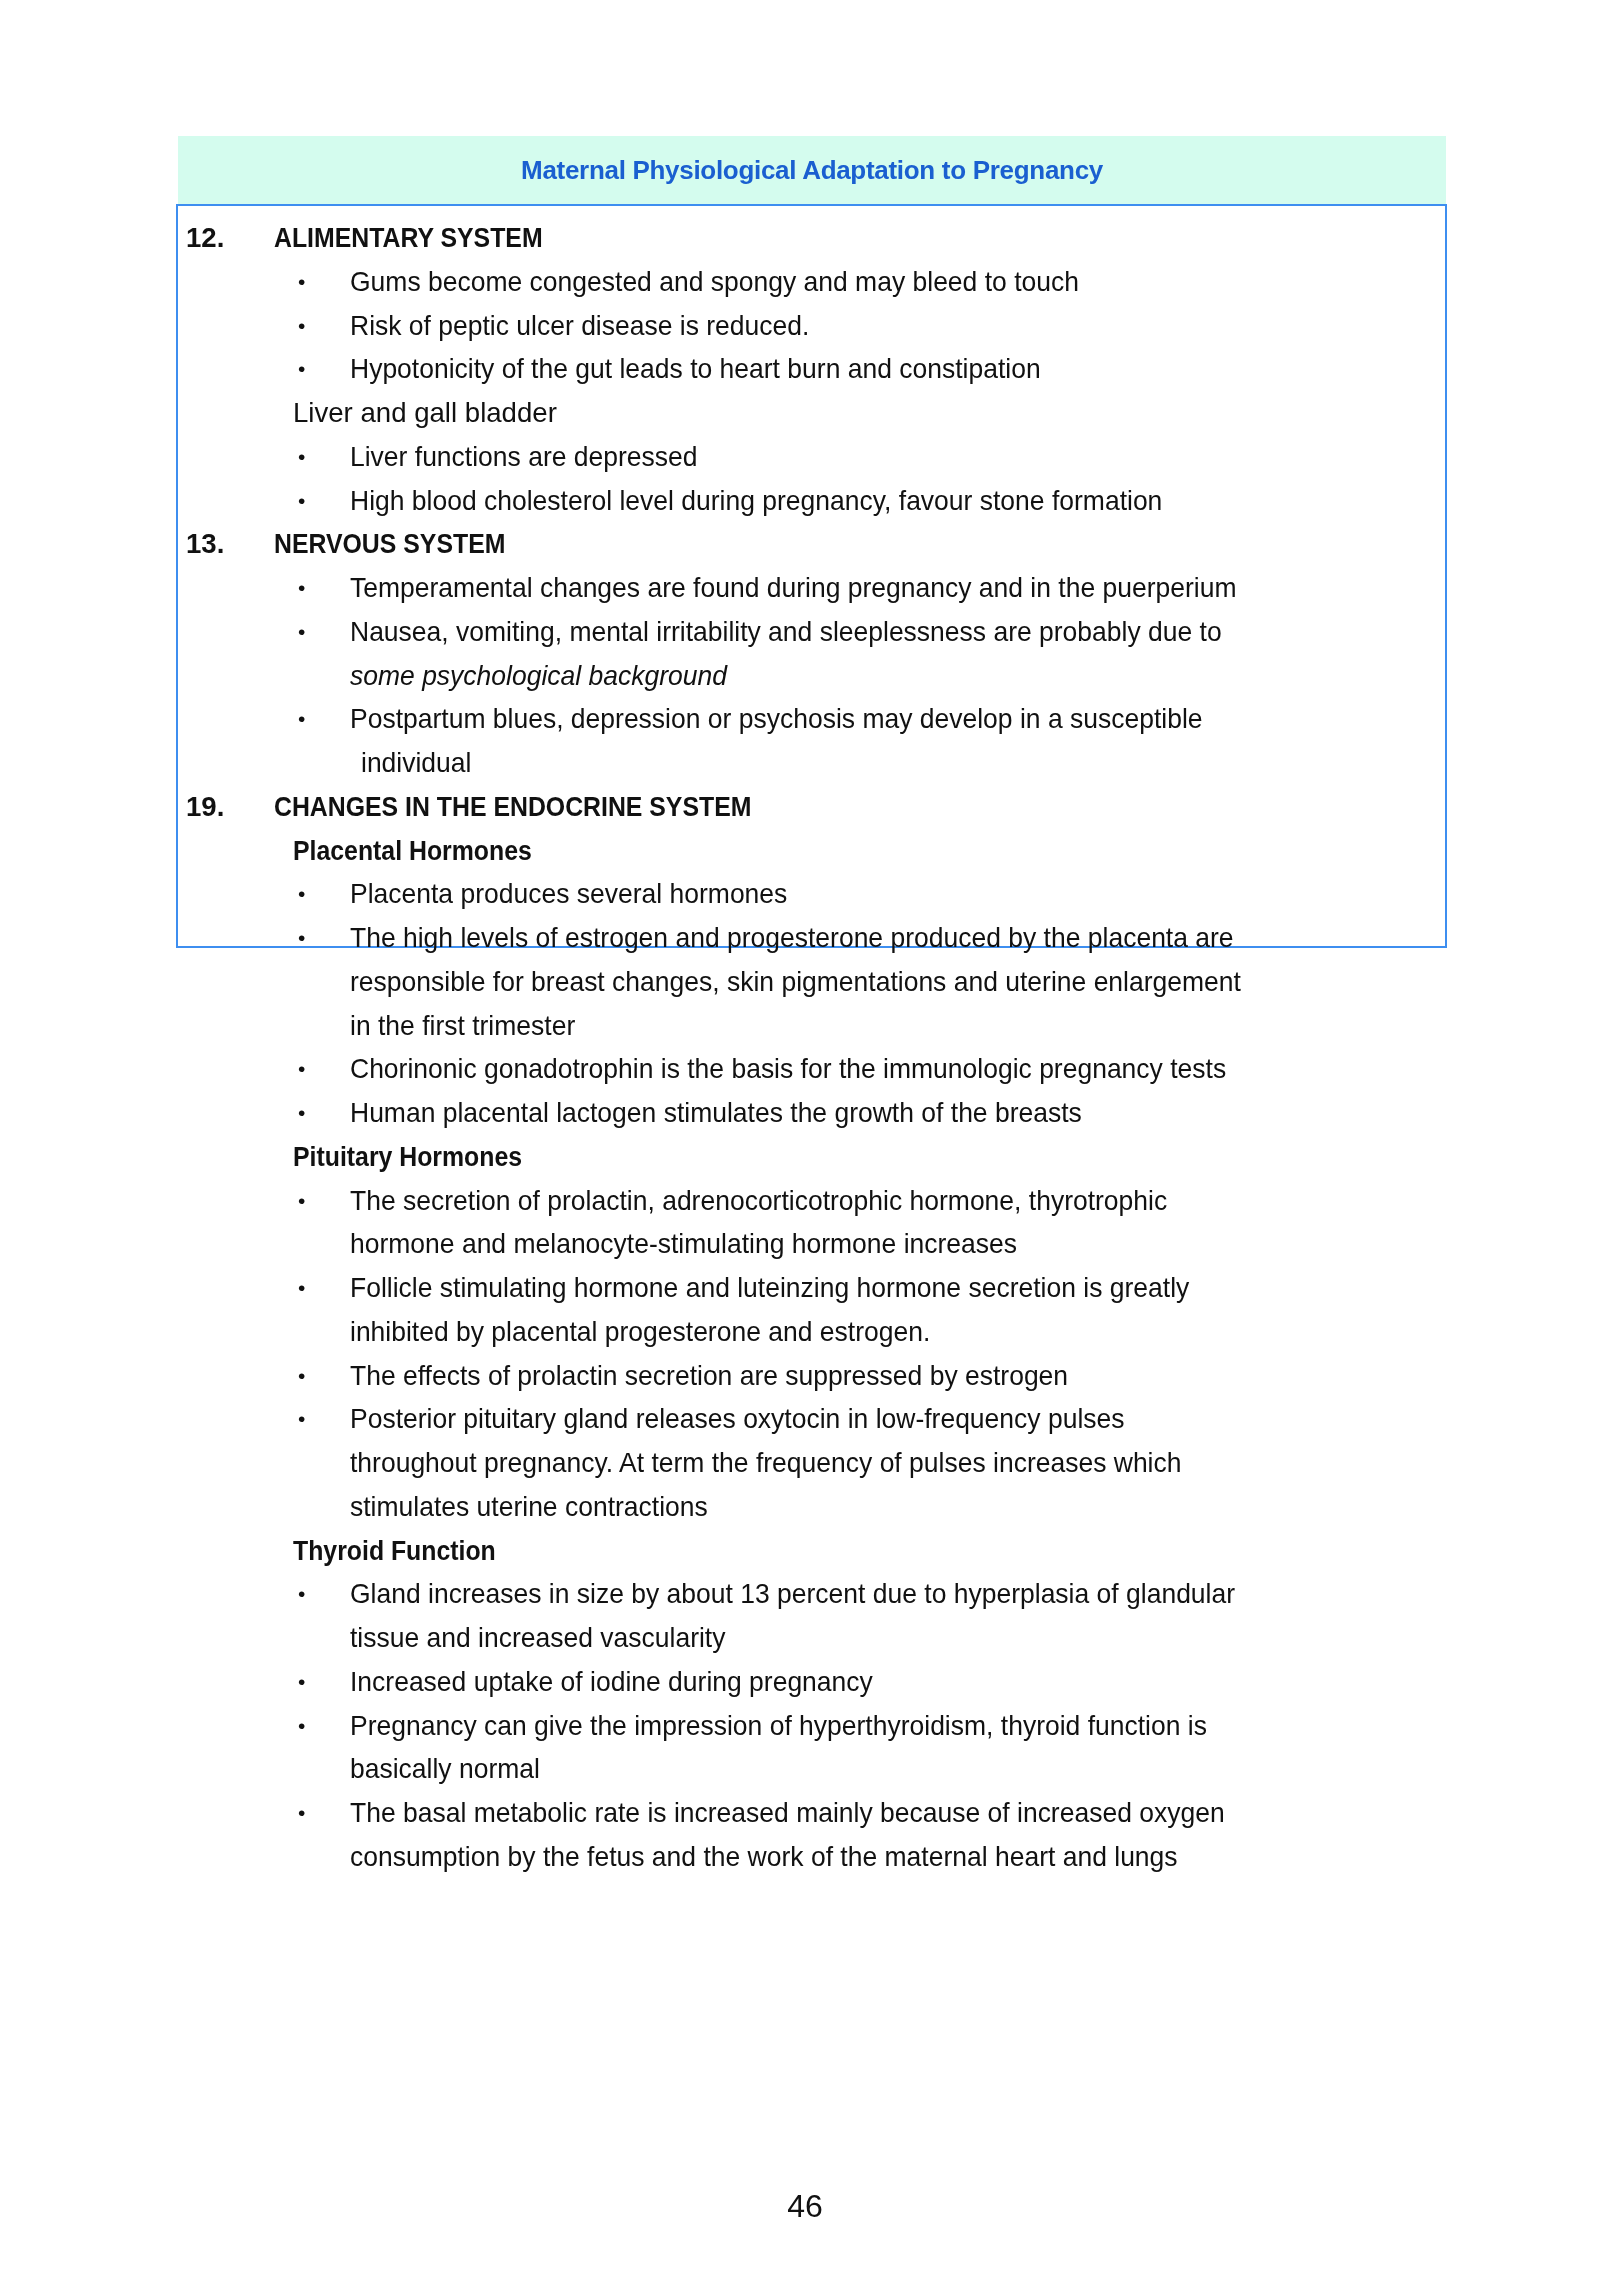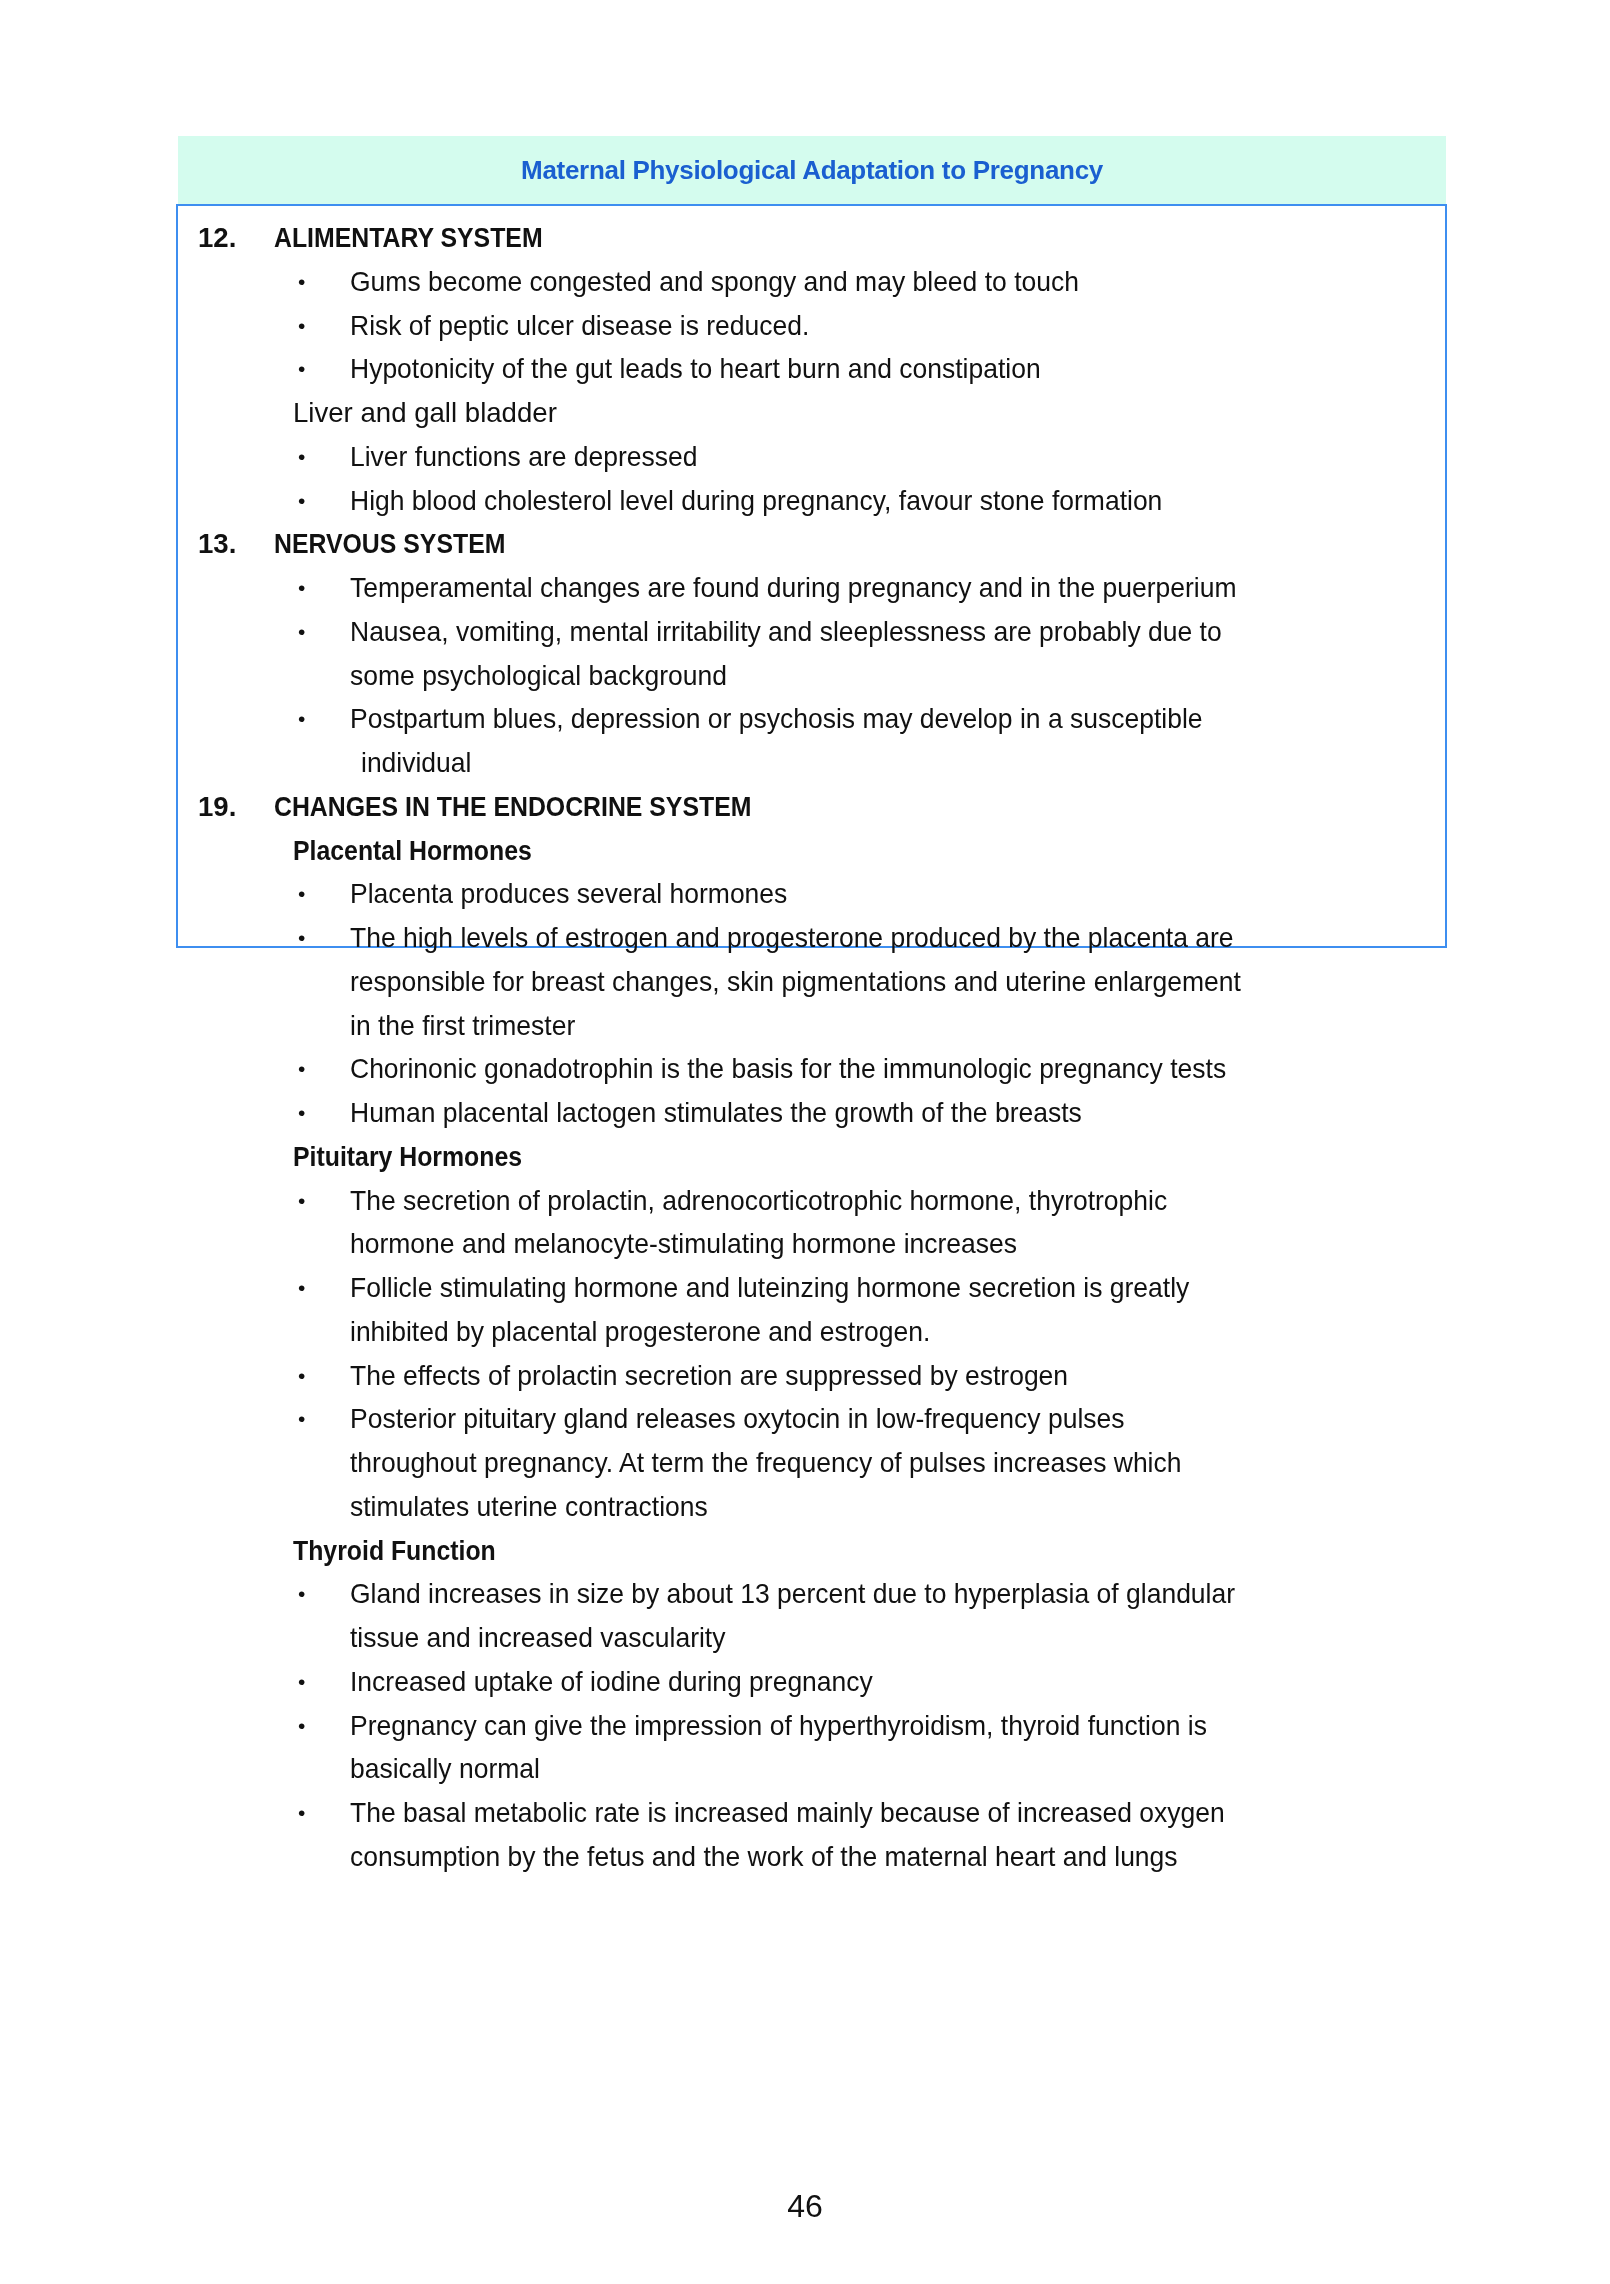--- a/index.html
+++ b/index.html
@@ -8,21 +8,21 @@
     .header-band { position: absolute; left: 178px; top: 136px; width: 1268px; height: 69px;
                    background: #d4fcee; }
     .header-title { position: absolute; left: 0; right: 0; top: 0; height: 51px; line-height: 69px;
                     text-align: center; font-weight: bold; font-size: 26px; color: #1a5fd0;
                     letter-spacing: -0.3px; }
     .box { position: absolute; left: 176px; top: 204px; width: 1267px; height: 740px;
            border: 2.9px solid #3d8ef0; border-top-width: 2.9px; background: transparent; }
     .content { position: absolute; left: 0; top: 216px; width: 1610px; }
     .line { position: absolute; height: 44px; line-height: 44px; font-size: 27.6px;
             white-space: nowrap; transform-origin: left center; }
-    .num { position: absolute; left: 198px; font-weight: bold; }
+    .num { position: absolute; left: 186px; font-weight: bold; }
     .heading { position: absolute; left: 274px; font-weight: bold; transform: scaleX(0.9); transform-origin: left center; }
     .sub { position: absolute; left: 293px; }
     .sub.bold { font-weight: bold; transform: scaleX(0.9); transform-origin: left center; }
     .bullet-dot { position: absolute; left: 298px; font-size: 21px; }
     .btext { position: absolute; left: 350px; transform: scaleX(0.96); transform-origin: left center; }
     .page-number { position: absolute; left: 0; right: 0; top: 2188px; text-align: center;
                    font-size: 32px; font-family: "Liberation Sans", sans-serif; color: #111; }
   </style>
 </head>
 <body>
@@ -65,21 +65,21 @@
       <span class="heading">NERVOUS SYSTEM</span>
     </div>
     <div class="line" style="top: 350px; left: 0px; width: 1610px;">
       <span class="bullet-dot">•</span>
       <span class="btext">Temperamental changes are found during pregnancy and in the puerperium</span>
     </div>
     <div class="line" style="top: 394px; left: 0px; width: 1610px;">
       <span class="bullet-dot">•</span>
       <span class="btext">Nausea, vomiting, mental irritability and sleeplessness are probably due to</span>
     </div>
-    <div class="line" style="top: 438px; left: 0px; width: 1610px;">
+    <div class="line" style="top: 438px; left: 0px; width: 1610px; font-style: italic;">
       <span class="btext">some psychological background</span>
     </div>
     <div class="line" style="top: 481px; left: 0px; width: 1610px;">
       <span class="bullet-dot">•</span>
       <span class="btext">Postpartum blues, depression or psychosis may develop in a susceptible</span>
     </div>
     <div class="line" style="top: 525px; left: 0px; width: 1538px; margin-left: 11px;">
       <span class="btext">individual</span>
     </div>
     <div class="line" style="top: 569px; left: 0px; width: 1610px;">

